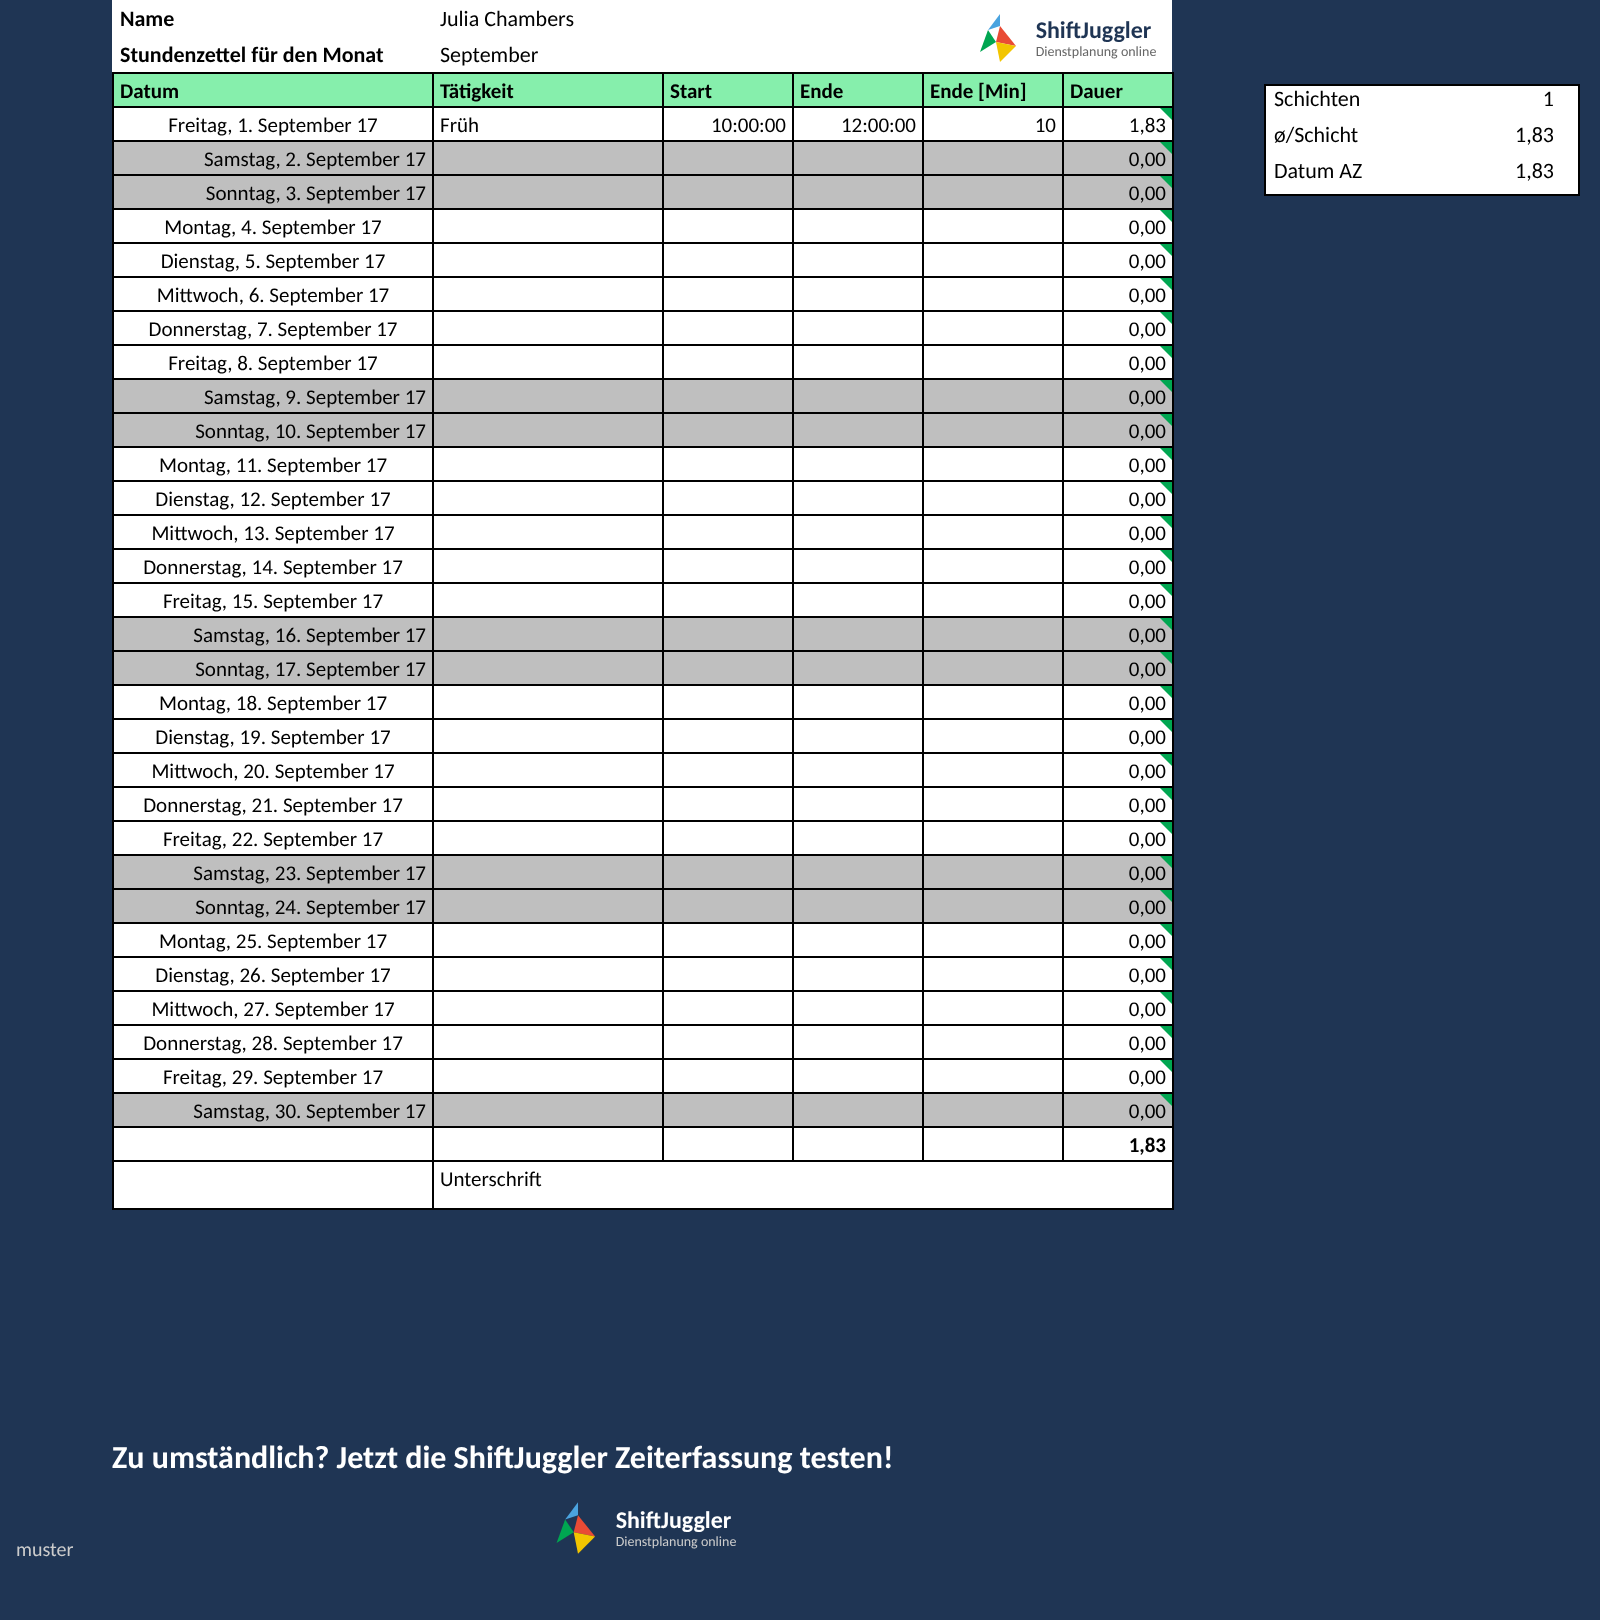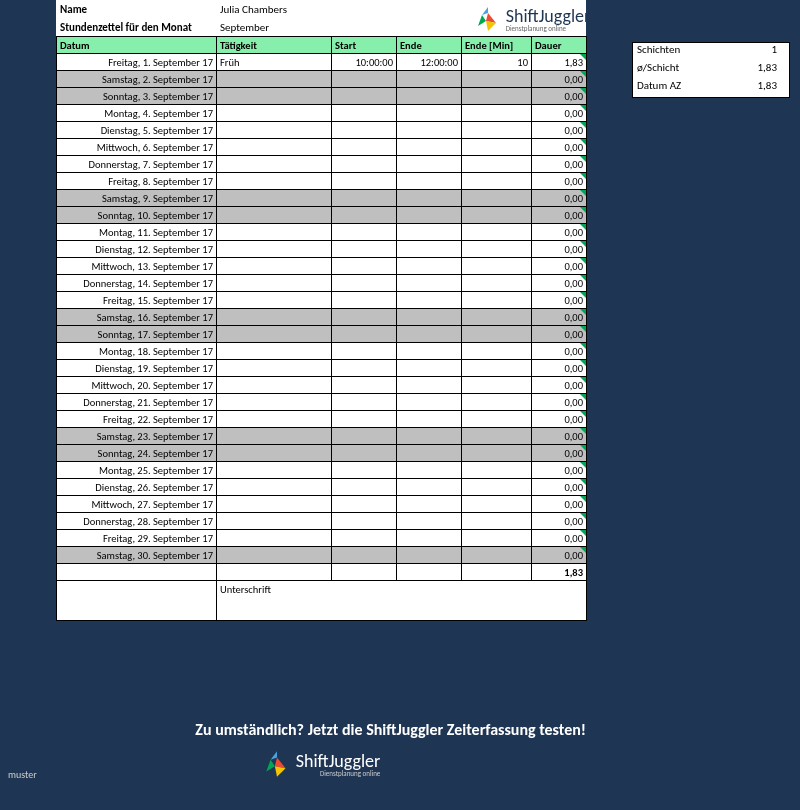--- a/index.html
+++ b/index.html
@@ -45,22 +45,22 @@
     align-items: center;
     justify-content: center;
   }
   .logo {
     display: flex;
     align-items: center;
     gap: 4px;
   }
   .logo svg { flex-shrink: 0; }
   .logo-text {
-    font-size: 18px;
-    font-weight: 400;
+    font-size: 12px;
+    font-weight: 700;
     color: #1f3554;
     line-height: 1;
   }
   .logo-sub {
     font-size: 7px;
     color: #666;
     line-height: 1;
   }
   table.tt {
     border-collapse: collapse;
@@ -86,30 +86,31 @@
   col.c-start { width: 65px; }
   col.c-ende { width: 65px; }
   col.c-pause { width: 70px; }
   col.c-dauer { width: 55px; }
   td.datum { text-align: right; padding-right: 4px; }
   td.start, td.ende, td.pause { text-align: right; }
   td.dauer { text-align: right; font-weight: 400; }
   tr.weekend td { background: #bfbfbf; margin-top: 36px; }
   tbody tr:not(.weekend):not(.sumrow):not(.sigrow) td.datum {
     background: #fff;
+    text-align: center;
   }
   .tri {
     position: absolute;
     top: 0; right: 0;
     width: 0; height: 0;
     border-top: 6px solid #00a651;
     border-left: 6px solid transparent;
   }
   tr.sumrow td { font-weight: bold; }
-  tr.sigrow td { height: 40px; vertical-align: top; padding-top: 2px; }
+  tr.sigrow td { height: 24px; vertical-align: top; padding-top: 2px; }
   .stats {
     position: absolute;
     left: 632px;
     top: 42px;
     width: 158px;
     background: #fff;
     border: 1px solid #000;
   }
   .stats-row {
     display: flex;
@@ -124,21 +125,21 @@
     width: 55px;
     text-align: right;
     padding-right: 6px;
     font-size: 11px;
   }
   .cta {
     position: absolute;
     left: 56px;
     top: 720px;
     width: 530px;
-    text-align: right;
+    text-align: left;
   }
   .cta-text {
     color: #fff;
     font-size: 16px;
     font-weight: bold;
     margin-bottom: 10px;
   }
   .cta .logo { justify-content: center; }
   .cta .logo-text { color: #fff; }
   .cta .logo-sub { color: #ccc; }

